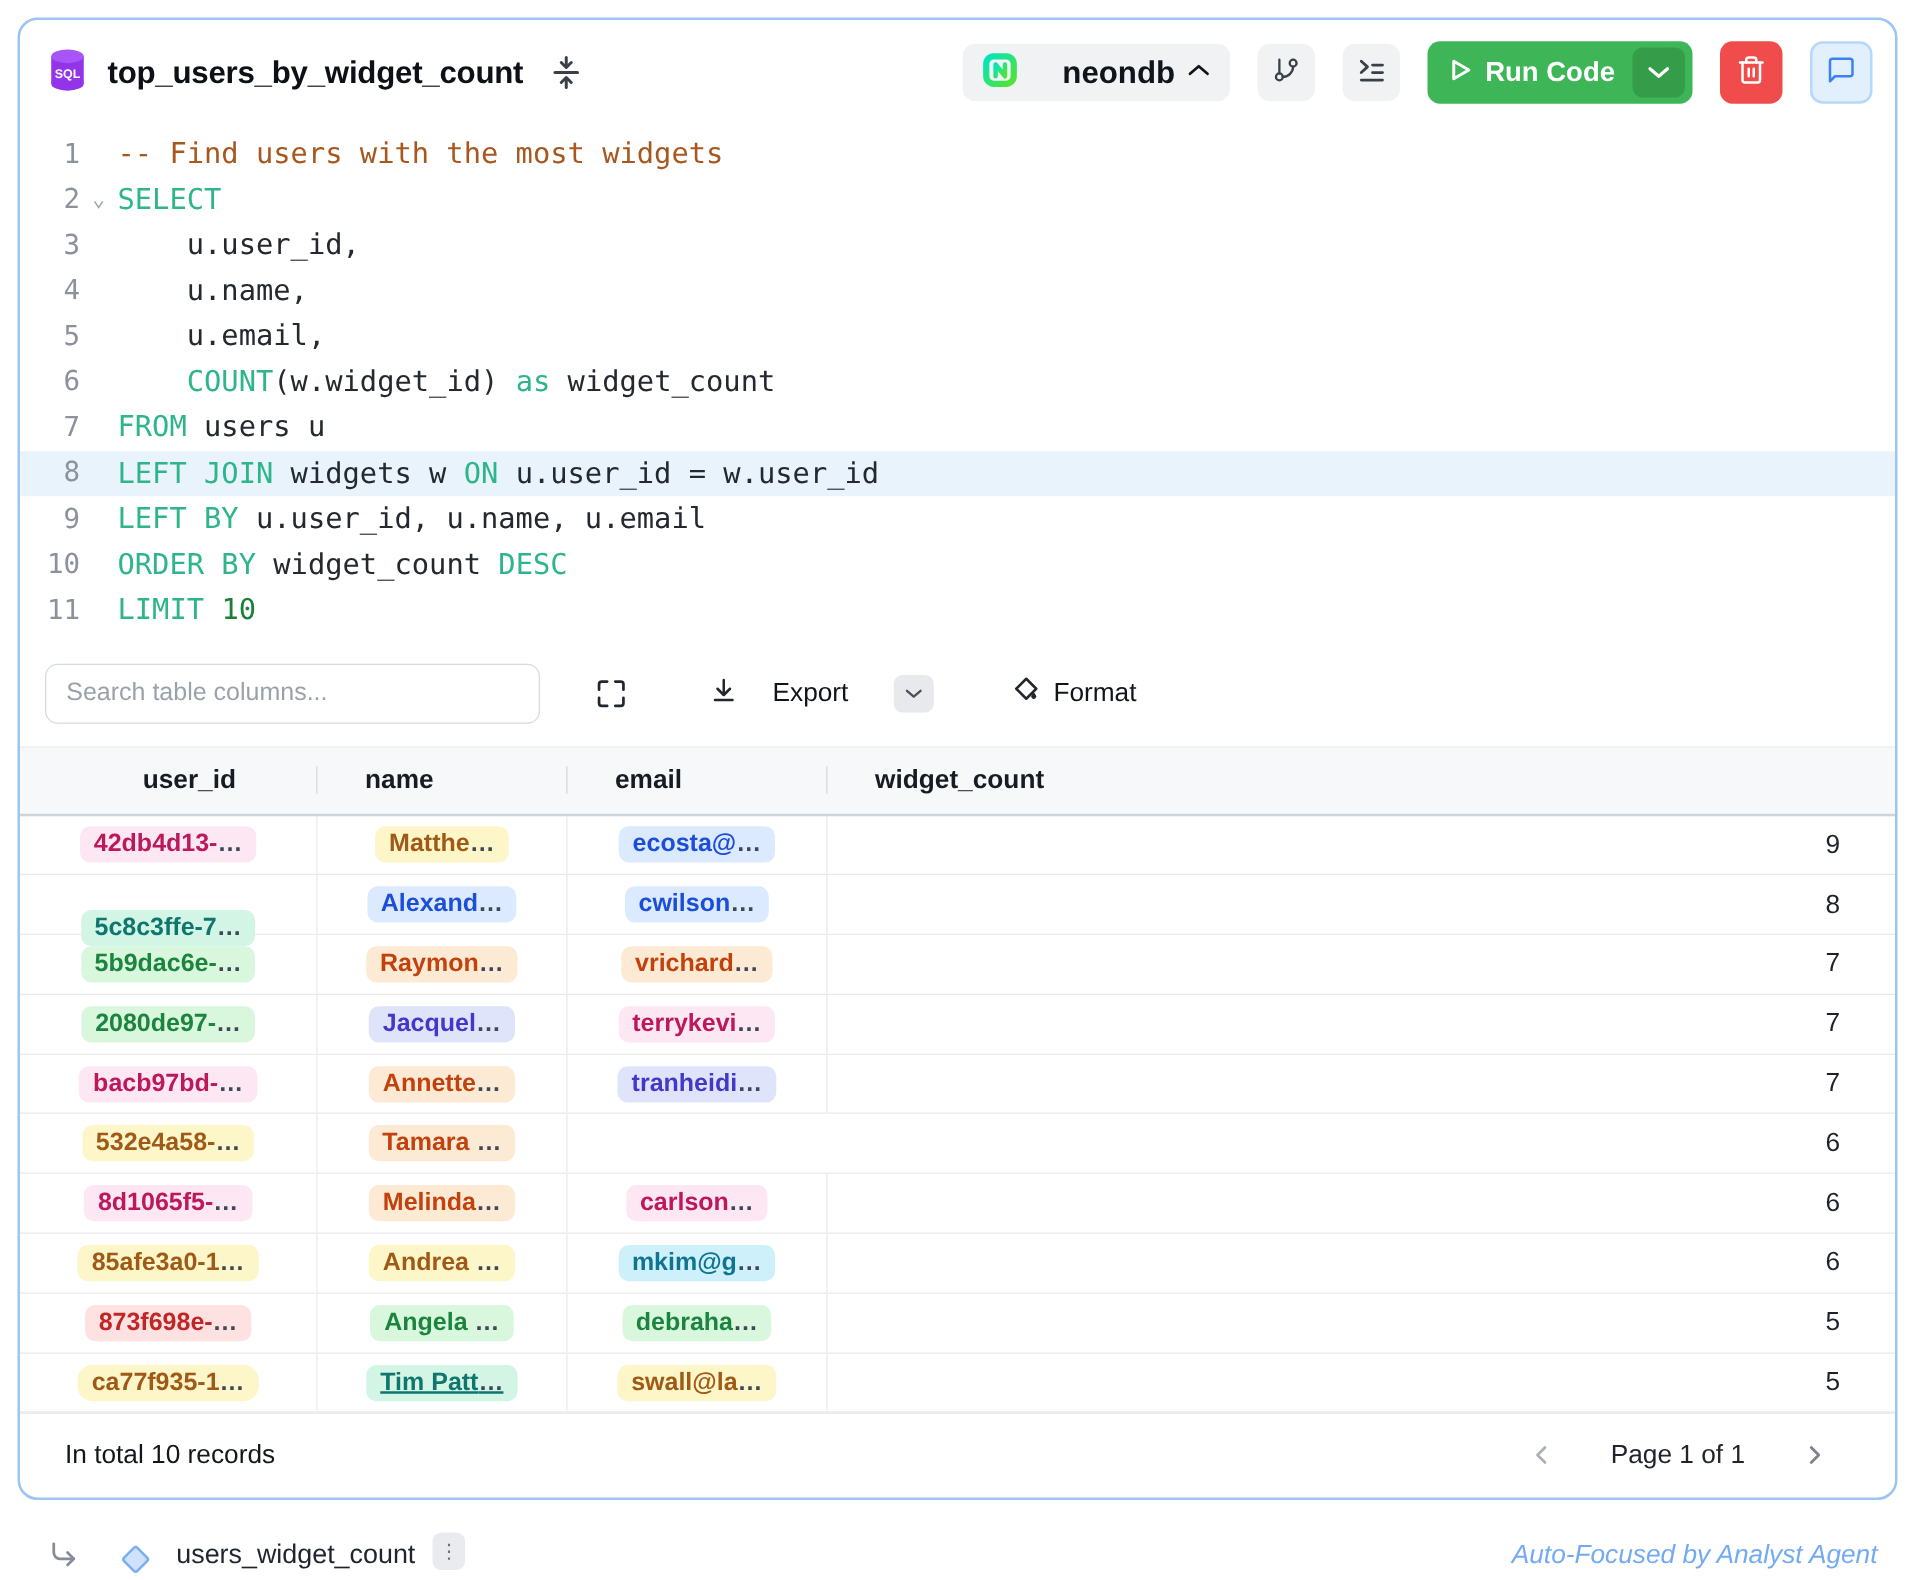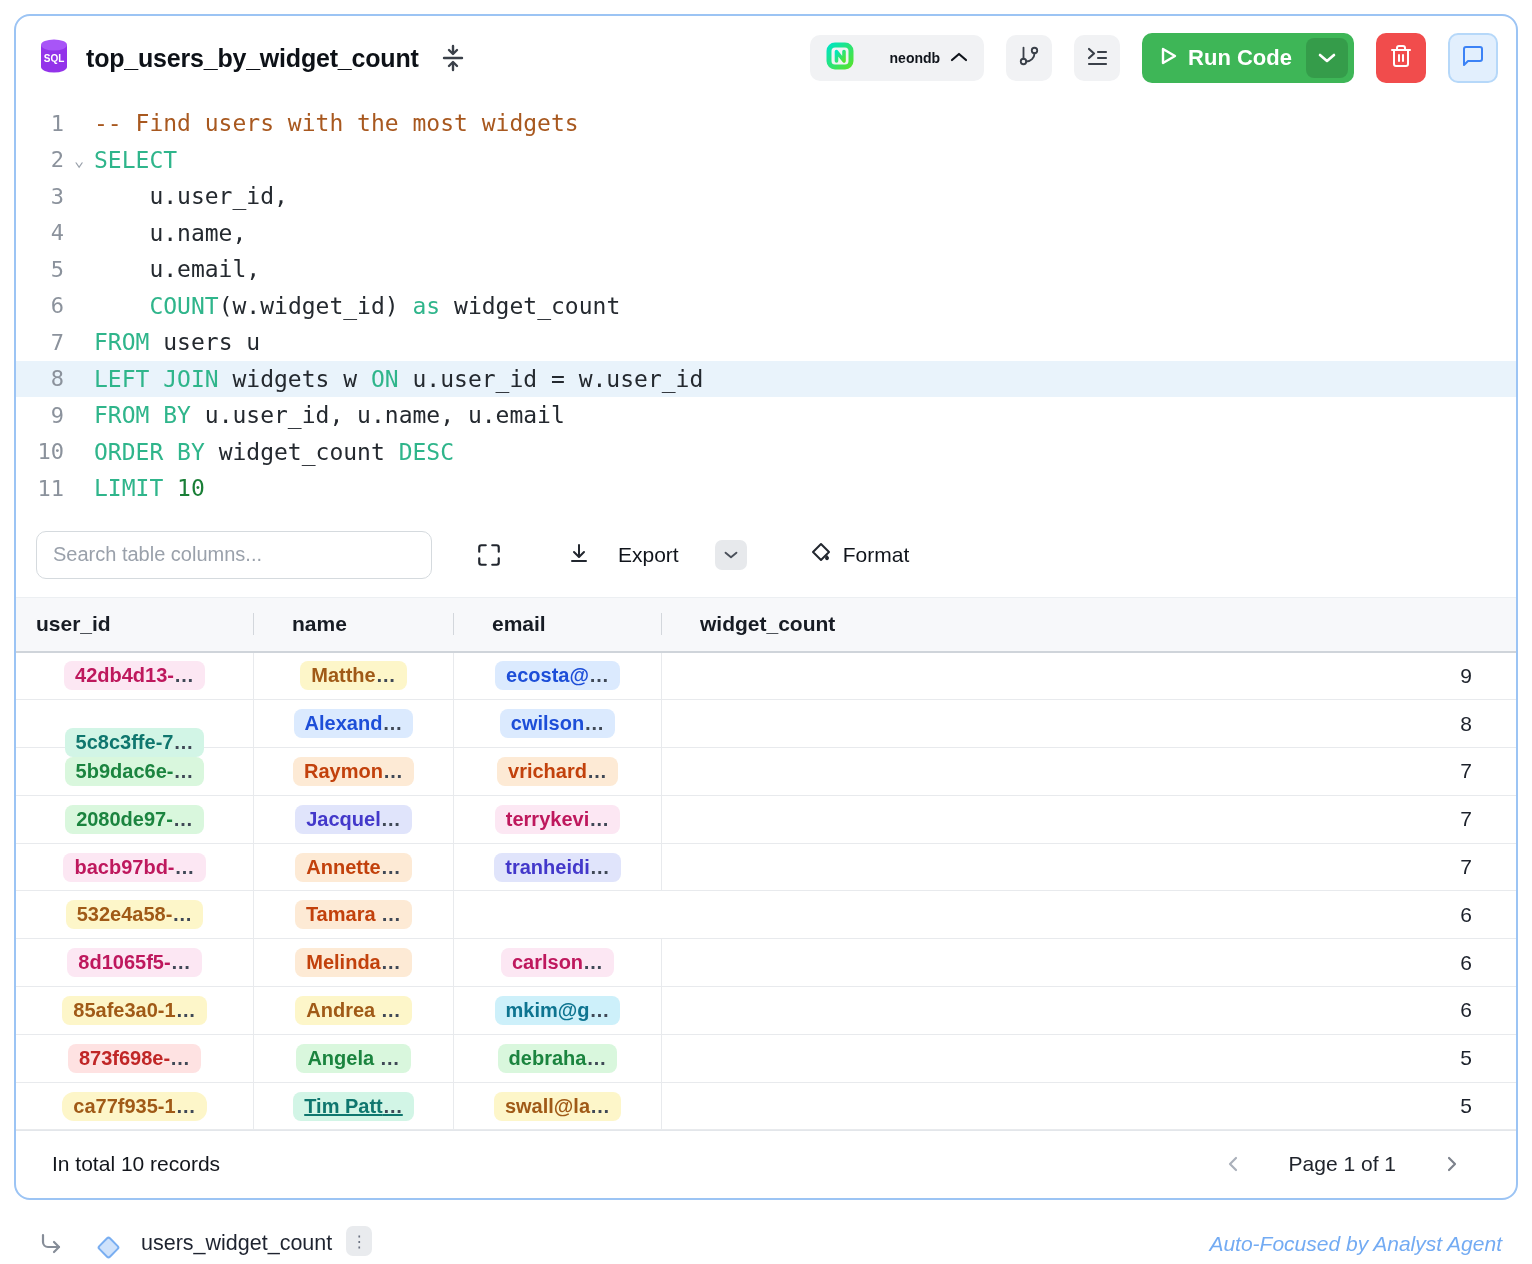--- a/index.html
+++ b/index.html
@@ -8,21 +8,21 @@
     position:absolute; left:14px; top:14px; width:1504px; height:1186px;
     background:#fff; border:2px solid var(--card-border); border-radius:16px; overflow:hidden;
   }
   
   .card-header { height:84px; display:flex; align-items:center; padding:0 18px 0 22px; }
   .sql-icon { flex:none; margin-right:16px; }
   .cell-title { font-size:25px; font-weight:700; color:#0d1117; letter-spacing:-0.2px; }
   .collapse-btn { margin-left:22px; display:flex; align-items:center; cursor:pointer; }
   .hdr-controls { margin-left:auto; display:flex; align-items:center; gap:22px; }
   .db-btn { display:flex; align-items:center; gap:10px; background:#f1f2f4; border-radius:10px; height:46px; padding:0 16px; cursor:pointer; }
-  .db-btn .db-name { font-size:14px; font-weight:600; color:#10141b;margin-left:26px; }
+  .db-btn .db-name { font-size:25px; font-weight:600; color:#10141b;margin-left:26px; }
   .icon-btn { width:46px; height:46px; background:#f1f2f4; border-radius:10px; display:flex; align-items:center; justify-content:center; cursor:pointer; }
   .run-btn { display:flex; align-items:center; background:var(--run-green); border-radius:10px; height:50px; padding:0 6px 0 16px; cursor:pointer; }
   .run-btn .run-label { color:#fff; font-size:22px; font-weight:700; margin:0 14px 0 10px; }
   .run-chevron { width:42px; height:40px; background:rgba(0,0,0,0.14); border-radius:8px; display:flex; align-items:center; justify-content:center; }
   .trash-btn { width:50px; height:50px; background:var(--delete-red); border-radius:10px; display:flex; align-items:center; justify-content:center; cursor:pointer; }
   .comment-btn { width:50px; height:50px; background:#e2effd; border:2px solid #b6d8f9; border-radius:10px; display:flex; align-items:center; justify-content:center; cursor:pointer; }
   
   .editor { padding:5px 0 6px 0; font-family:"DejaVu Sans Mono", monospace; font-size:23px; }
   .code-line { display:flex; align-items:center; height:36.5px; }
   .code-line.hl { background:#e9f3fb; }
@@ -37,21 +37,21 @@
   .search-input { width:396px; height:48px; border:1px solid #d5dade; border-radius:10px; font-size:20px; padding:0 16px; color:#10141b; outline:none; font-family:"Liberation Sans", sans-serif; }
   .search-input::placeholder { color:#9aa1ab; }
   .tb-icon-btn { margin-left:44px; display:flex; align-items:center; cursor:pointer; }
   .export-group { margin-left:66px; display:flex; align-items:center; gap:28px; cursor:pointer; }
   .tb-label { font-size:21px; color:#10141b; font-weight:500; }
   .export-chevron { margin-left:8px; width:32px; height:30px; background:#e7e9ec; border-radius:7px; display:flex; align-items:center; justify-content:center; }
   .format-group { margin-left:62px; display:flex; align-items:center; gap:10px; cursor:pointer; }
   
   .thead { height:56px; display:flex; background:#f7f8fa; border-top:1px solid #eceff2; border-bottom:2px solid #cfd4da; align-items:center; }
   .th { position:relative; font-size:21px; font-weight:700; color:#171c24; padding-left:38px; }
-  .th:first-child { padding-left:20px; }
+  .th:first-child { padding-left:33px;text-align:center; }
   .th::after { content:""; position:absolute; right:0; top:50%; transform:translateY(-50%); width:1px; height:22px; background:#d3d7dc; }
   .th:last-child::after { display:none; }
   .c1 { width:238px; flex:none; } .c2 { width:200px; flex:none; } .c3 { width:208px; flex:none; } .c4 { flex:1; }
   .trow { display:flex; height:47.8px; align-items:center; border-bottom:1px solid #e8eaed; }
   .tcell { height:100%; display:flex; align-items:center; justify-content:center; }
   .tcell.b { border-right:1px solid #e8eaed; }
   .tcell.count { justify-content:flex-end; padding-right:44px; font-size:21px; color:#1c212b; }
   .badge { display:inline-block; white-space:pre; padding:3px 11px; border-radius:8px; font-size:20px; font-weight:700; }
   .badge .ell { color:#3f4856; font-weight:700; }
   
@@ -211,21 +211,21 @@
           <span class="code-text"><span class="tk-kw">FROM</span><span class="tk-pl"> users u</span></span>
         </div>
         <div class="code-line hl">
           <span class="gutter">8</span>
           <span class="fold-slot"></span>
           <span class="code-text"><span class="tk-kw">LEFT JOIN</span><span class="tk-pl"> widgets w </span><span class="tk-kw">ON</span><span class="tk-pl"> u.user_id = w.user_id</span></span>
         </div>
         <div class="code-line">
           <span class="gutter">9</span>
           <span class="fold-slot"></span>
-          <span class="code-text"><span class="tk-kw">FROM BY</span><span class="tk-pl"> u.user_id, u.name, u.email</span></span>
+          <span class="code-text"><span class="tk-kw">LEFT BY</span><span class="tk-pl"> u.user_id, u.name, u.email</span></span>
         </div>
         <div class="code-line">
           <span class="gutter">10</span>
           <span class="fold-slot"></span>
           <span class="code-text"><span class="tk-kw">ORDER BY</span><span class="tk-pl"> widget_count </span><span class="tk-kw">DESC</span></span>
         </div>
         <div class="code-line">
           <span class="gutter">11</span>
           <span class="fold-slot"></span>
           <span class="code-text"><span class="tk-kw">LIMIT</span><span class="tk-pl"> </span><span class="tk-num">10</span></span>

